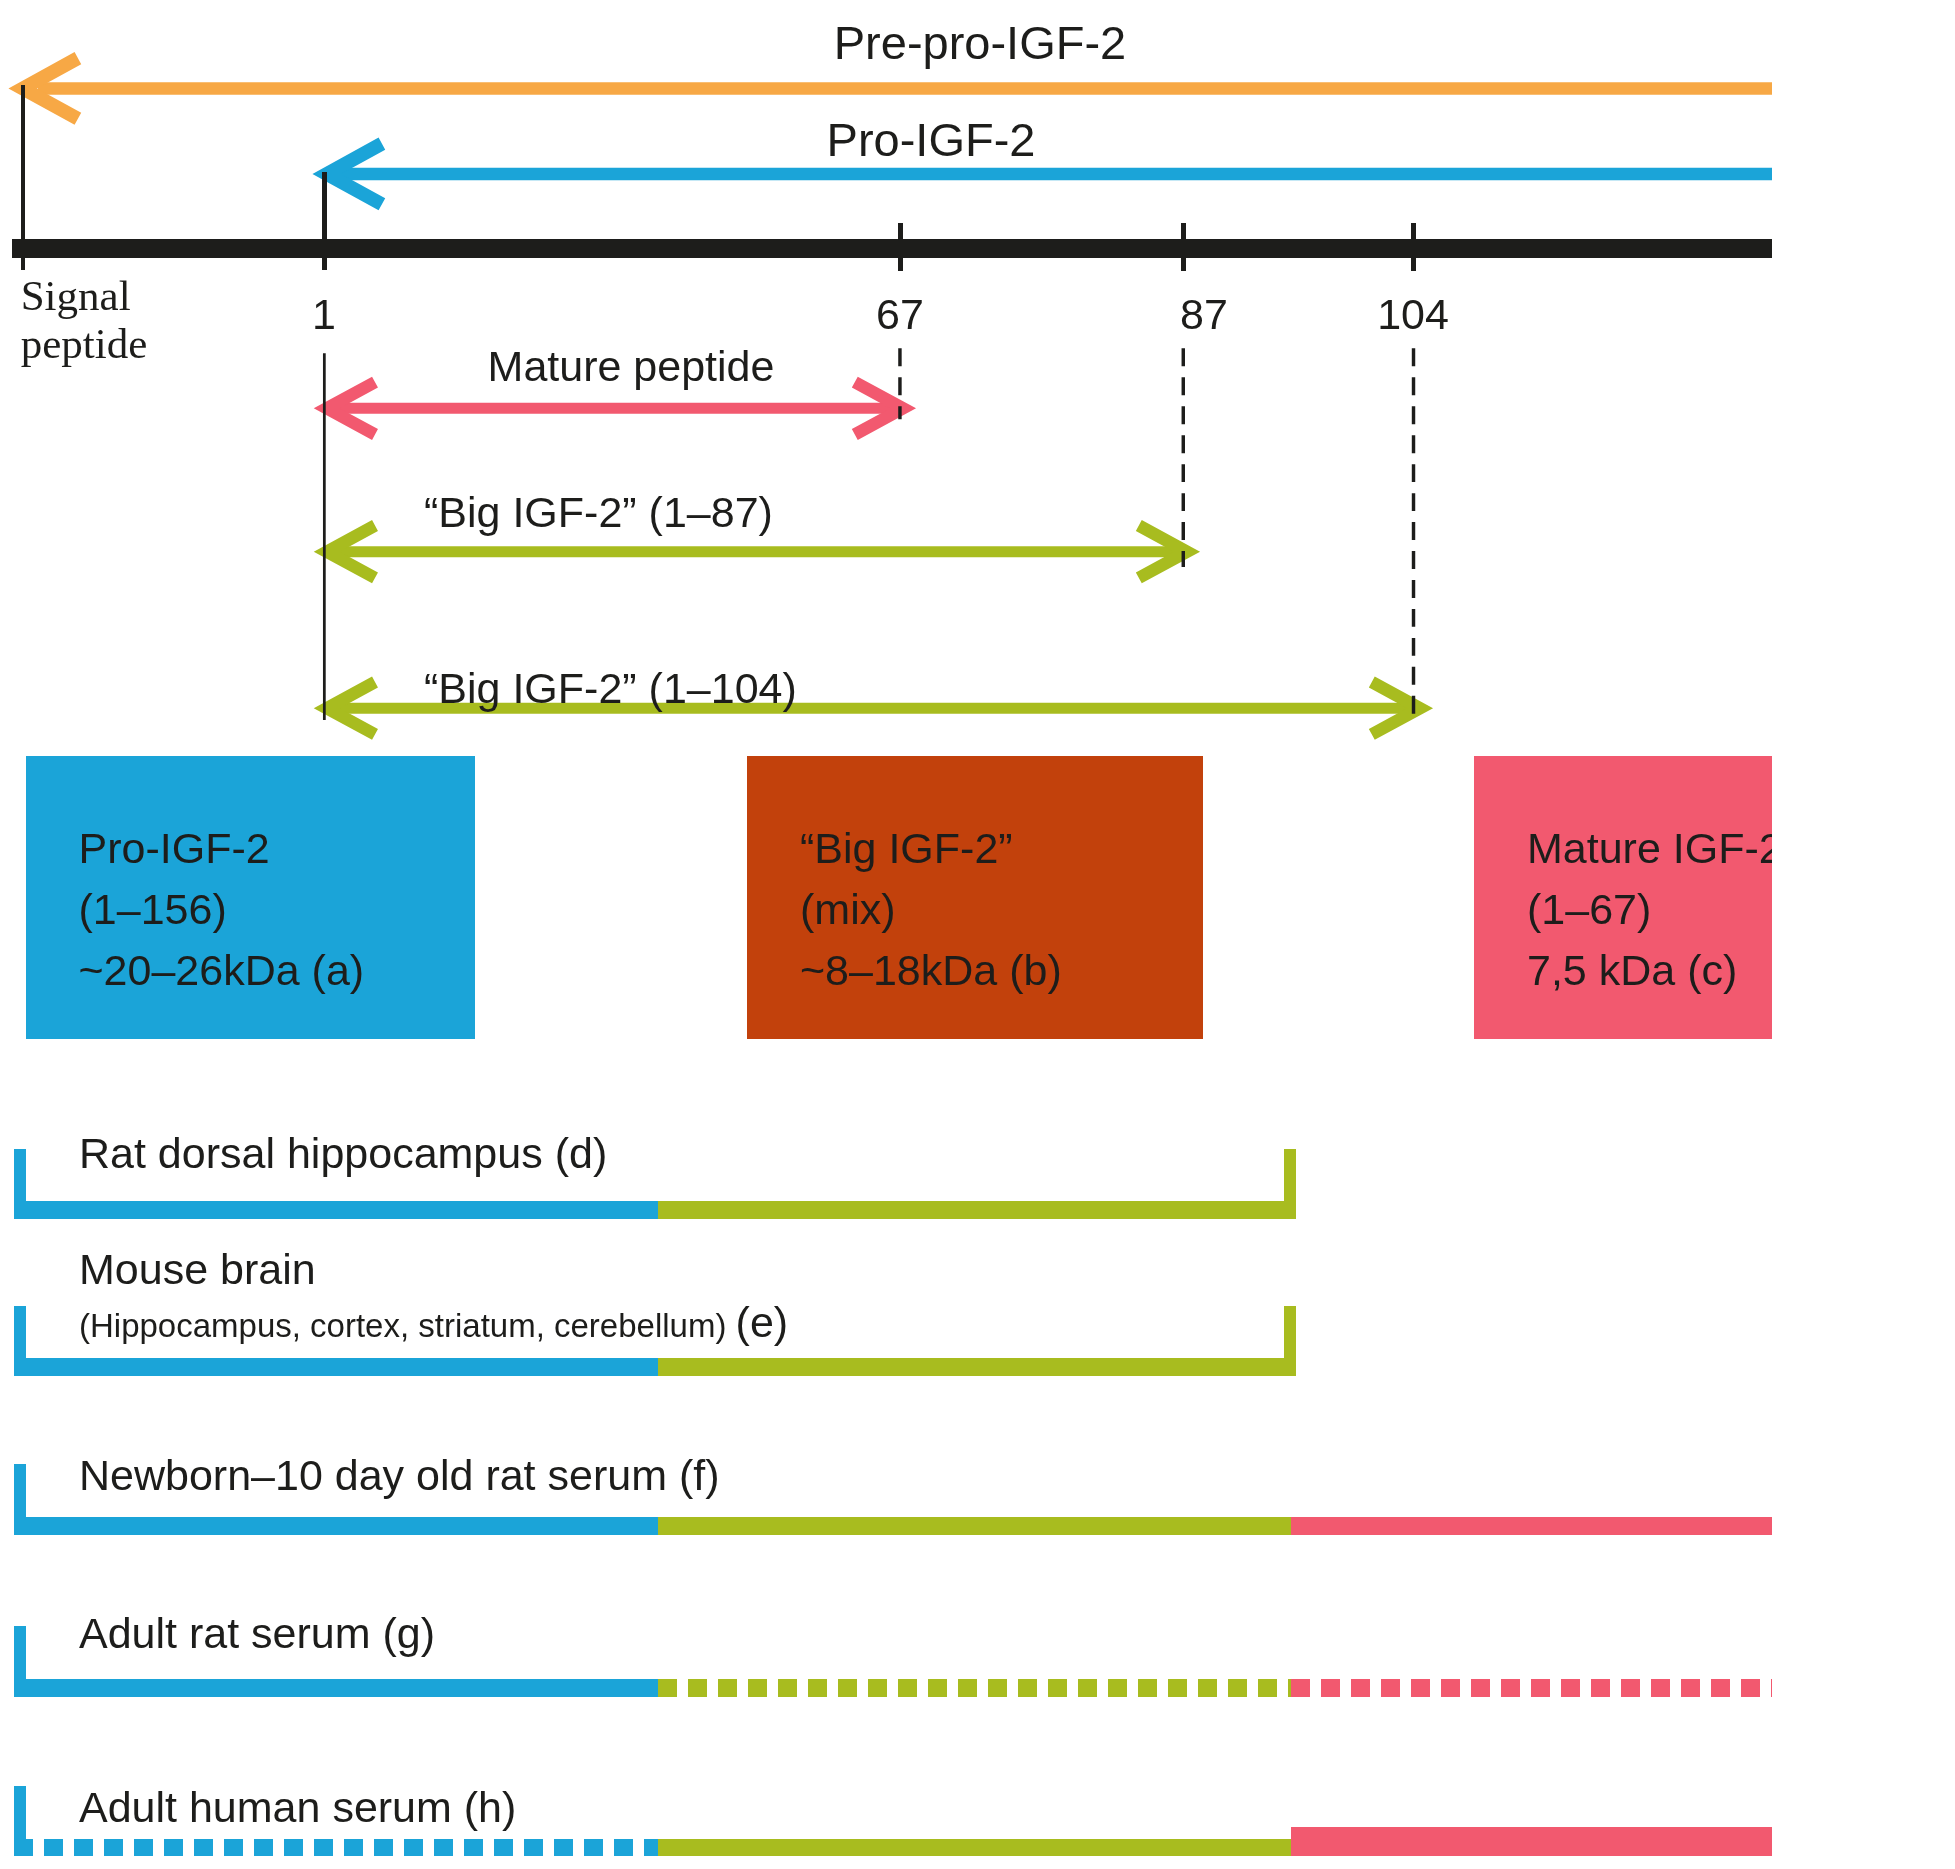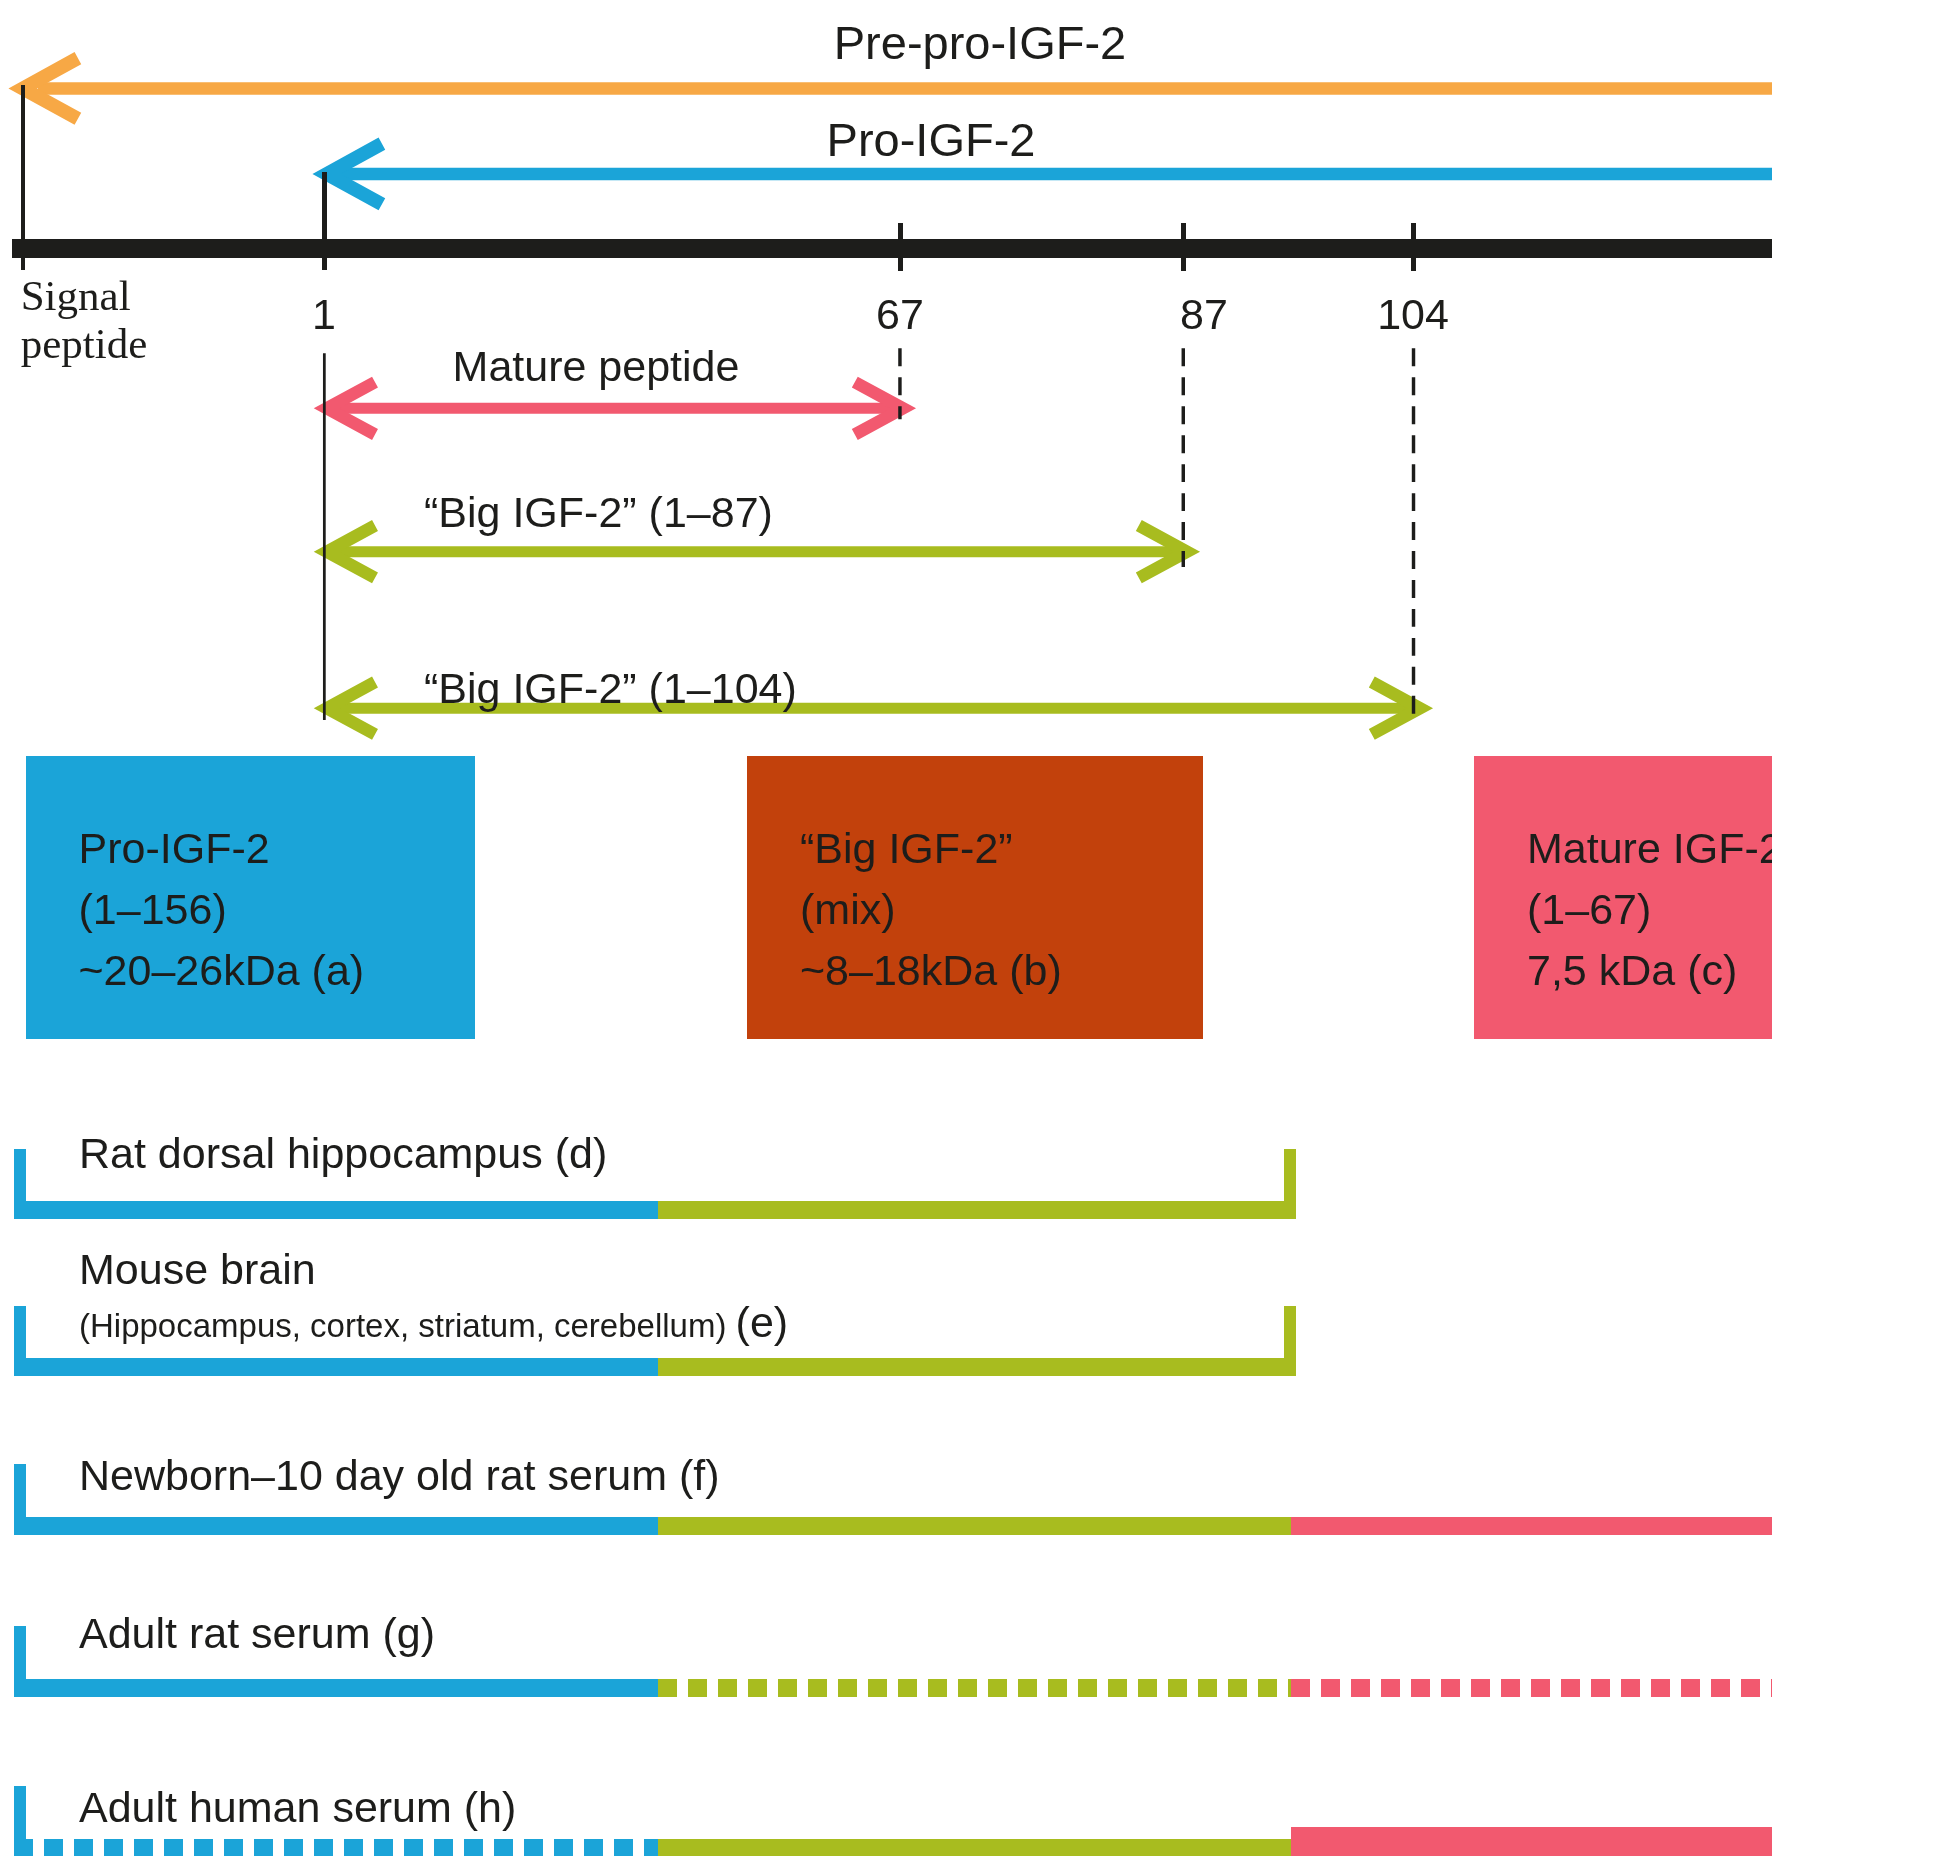--- a/index.html
+++ b/index.html
@@ -137,21 +137,21 @@
   <div class="lbl" style="left:20.7px; top:272px;font-family:Liberation Serif, serif;">
     <div>Signal</div>
     <div>peptide</div>
   </div>
   <div class="lbl center" style="left:324px;  top:290px;">1</div>
   <div class="lbl center" style="left:900px; top:290px;">67</div>
   <div class="lbl center" style="left:1183px; top:290px;margin-left:21px;">87</div>
   <div class="lbl center" style="left:1413px; top:290px;">104</div>
   <div class="lbl center" style="left:1904px; top:290px;">156</div>
 
-  <div class="lbl center" style="left:596px; top:342px;">Mature peptide</div>
+  <div class="lbl center" style="left:631px; top:342px;">Mature peptide</div>
   <div class="lbl" style="left:424px; top:488px;">“Big IGF-2” (1–87)</div>
   <div class="lbl" style="left:424px; top:644px;margin-top:20px;">“Big IGF-2” (1–104)</div>
 
   <div class="box blue" style="left:25.5px; width:449px;">
     <div>Pro-IGF-2</div>
     <div>(1–156)</div>
     <div>~20–26kDa (a)</div>
   </div>
   <div class="box olive" style="left:747px; width:456px;">
     <div>“Big IGF-2”</div>

